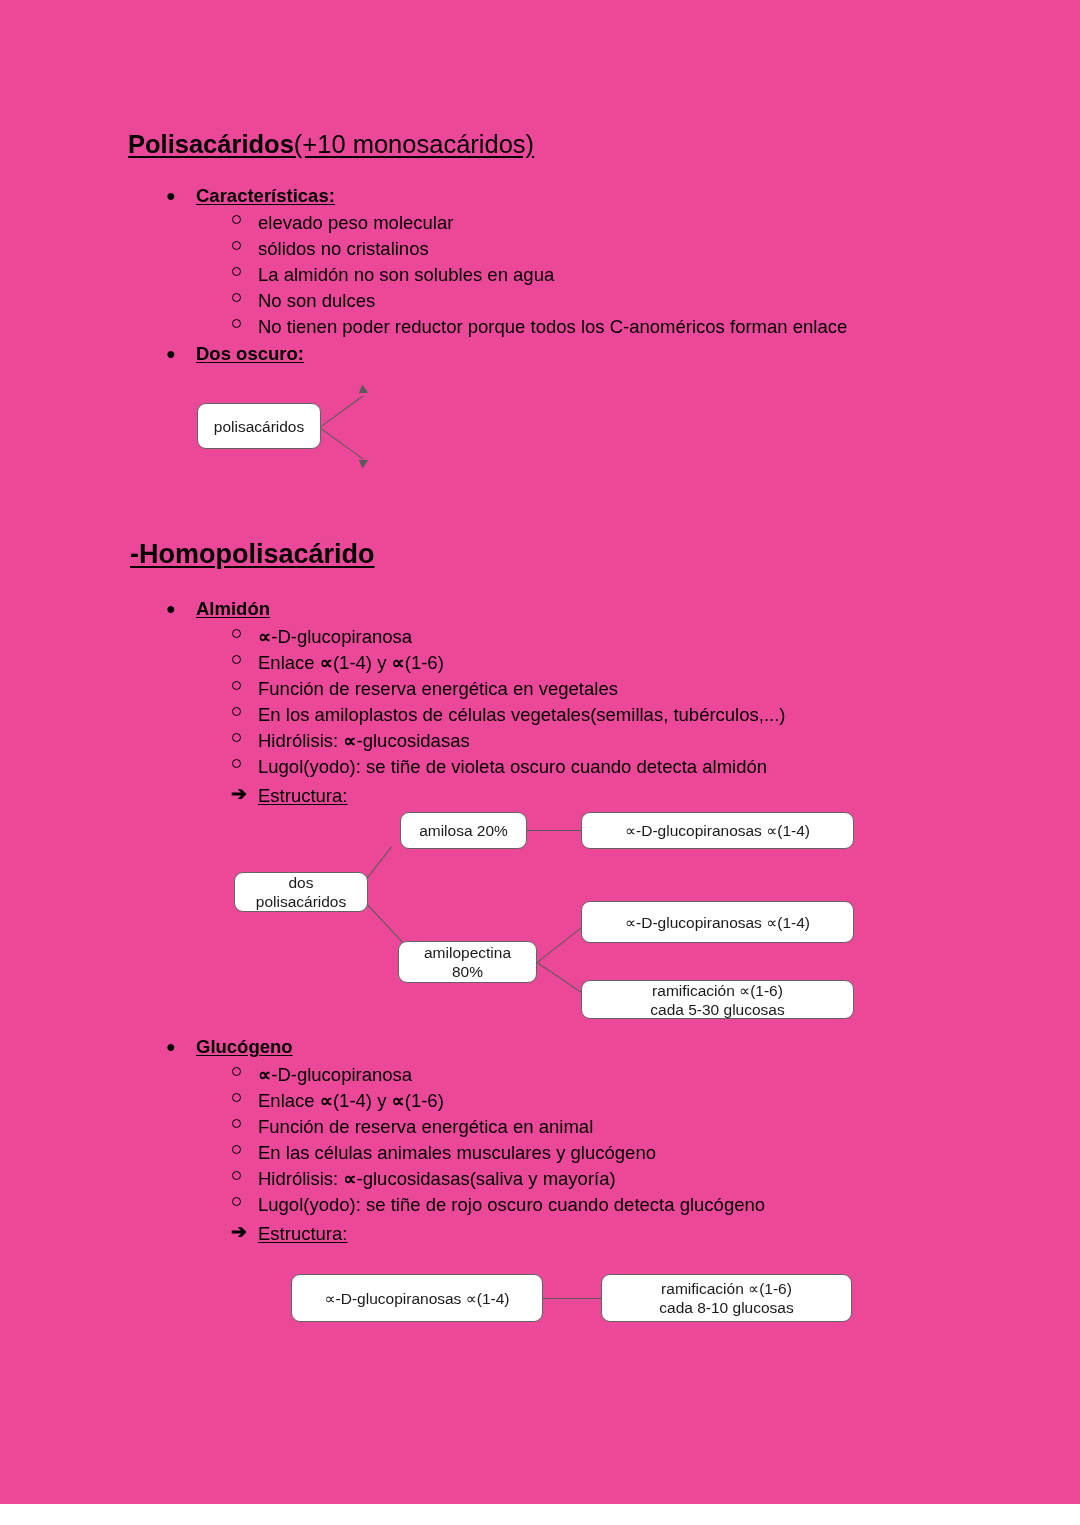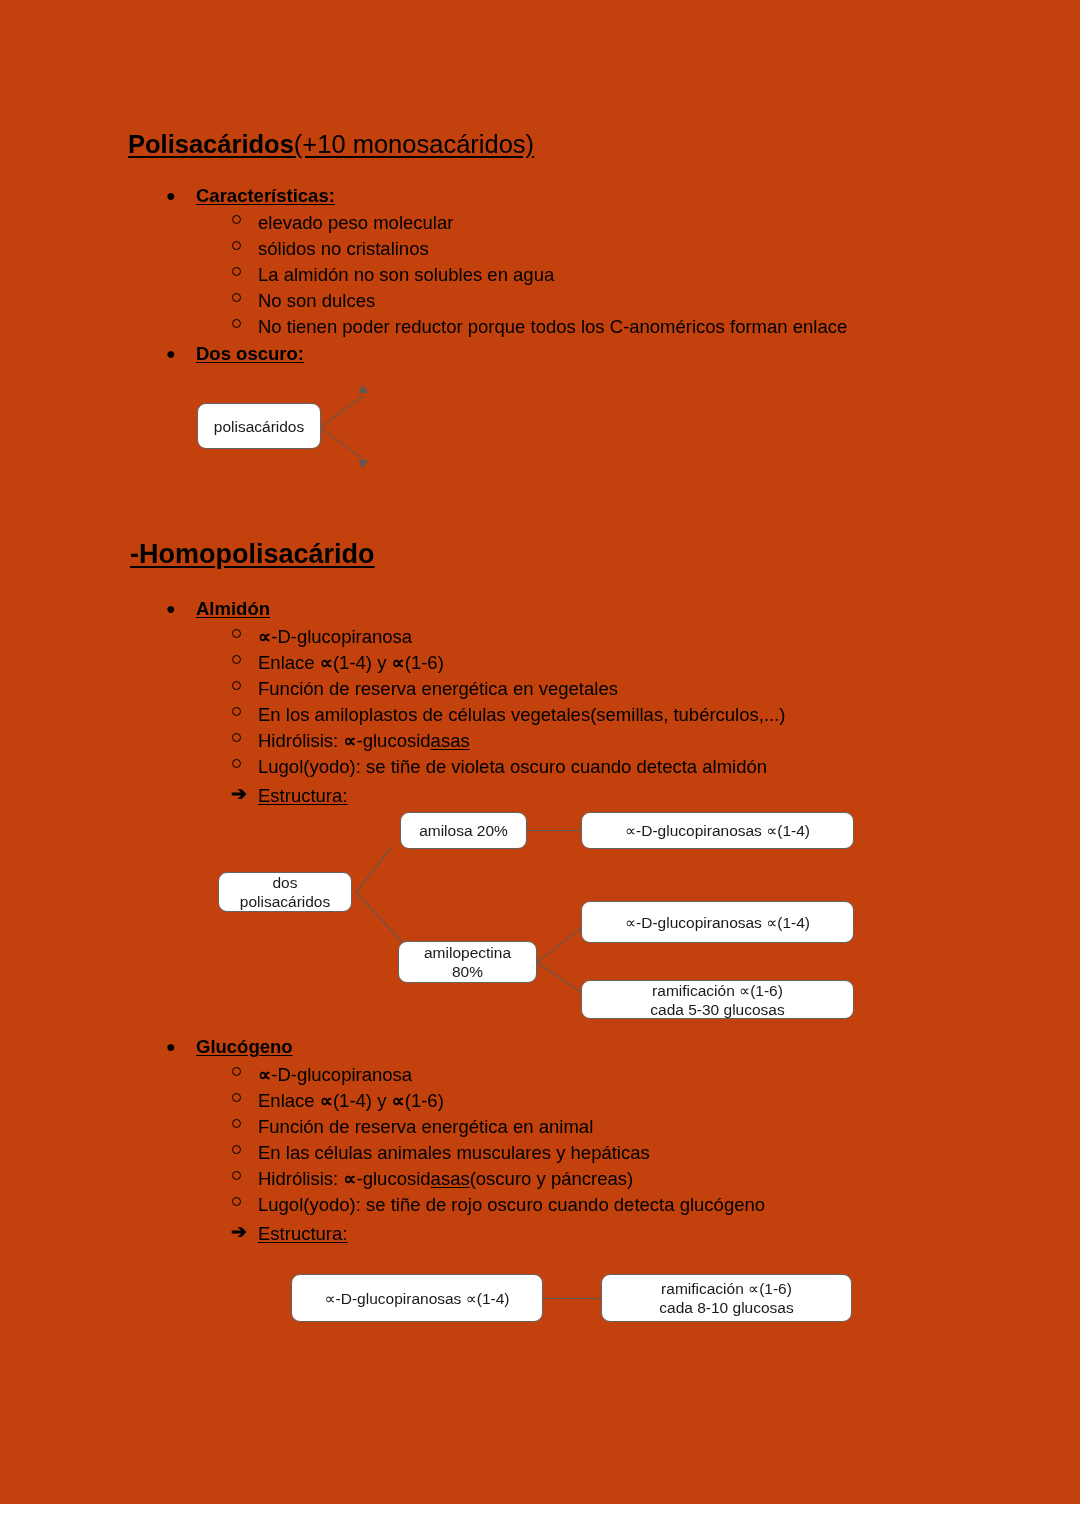--- a/index.html
+++ b/index.html
@@ -9,21 +9,21 @@
     background: #ffffff;
   }
   body {
     font-family: "Liberation Sans", sans-serif;
     color: #000000;
   }
   .page {
     position: relative;
     width: 1080px;
     height: 1504px;
-    background: #c2410c;
+    background: #ec4899;
     overflow: hidden;
   }
 
   
   .doc-title {
     position: absolute;
     left: 128px;
     top: 129px;
     font-size: 25.5px;
     line-height: 30px;
@@ -102,21 +102,21 @@
     left: -1px;
     top: -2px;
     font-size: 19px;
     font-weight: bold;
   }
   .lvl2.arrow .txt {
     text-decoration: underline;
     text-underline-offset: 2px;
   }
 
-  .u { text-decoration: underline; text-underline-offset: 2px; }
+  .u { text-underline-offset: 2px; }
   .prop { font-weight: bold; letter-spacing: 0; }
 
   
   .diagram {
     position: absolute;
   }
   .node {
     position: absolute;
     box-sizing: border-box;
     border: 1.4px solid #636363;
@@ -240,21 +240,21 @@
     <span class="txt">Lugol(yodo): se tiñe de violeta oscuro cuando detecta almidón</span>
   </div>
 
   <div class="lvl2 arrow" style="left:232px; top:783px;">
     <span class="arw">➔</span>
     <span class="txt">Estructura:</span>
   </div>
 
   <div class="diagram" style="left:0; top:0; width:1080px; height:1525px;">
 
-    <div class="node" style="left:218px; top:872px; width:134px; height:40px;">
+    <div class="node" style="left:234px; top:872px; width:134px; height:40px;">
       <div>
         <span class="nline">dos</span>
         <span class="nline">polisacáridos</span>
       </div>
     </div>
 
     <div class="node" style="left:400px; top:812px; width:127px; height:37px;">
       <span class="nline">amilosa 20%</span>
     </div>
 
@@ -302,26 +302,26 @@
     <span class="txt"><span>Enlace </span><span class="prop">∝</span><span>(1-4) y </span><span class="prop">∝</span><span>(1-6)</span></span>
   </div>
 
   <div class="lvl2" style="left:232px; top:1114px;">
     <span class="hollow"></span>
     <span class="txt">Función de reserva energética en animal</span>
   </div>
 
   <div class="lvl2" style="left:232px; top:1140px;">
     <span class="hollow"></span>
-    <span class="txt">En las células animales musculares y hepáticas</span>
+    <span class="txt">En las células animales musculares y glucógeno</span>
   </div>
 
   <div class="lvl2" style="left:232px; top:1166px;">
     <span class="hollow"></span>
-    <span class="txt"><span>Hidrólisis: </span><span class="prop">∝</span><span>-glucosid</span><span class="u">asas</span><span>(oscuro y páncreas)</span></span>
+    <span class="txt"><span>Hidrólisis: </span><span class="prop">∝</span><span>-glucosid</span><span class="u">asas</span><span>(saliva y mayoría)</span></span>
   </div>
 
   <div class="lvl2" style="left:232px; top:1192px;">
     <span class="hollow"></span>
     <span class="txt">Lugol(yodo): se tiñe de rojo oscuro cuando detecta glucógeno</span>
   </div>
 
   <div class="lvl2 arrow" style="left:232px; top:1221px;">
     <span class="arw">➔</span>
     <span class="txt">Estructura:</span>

